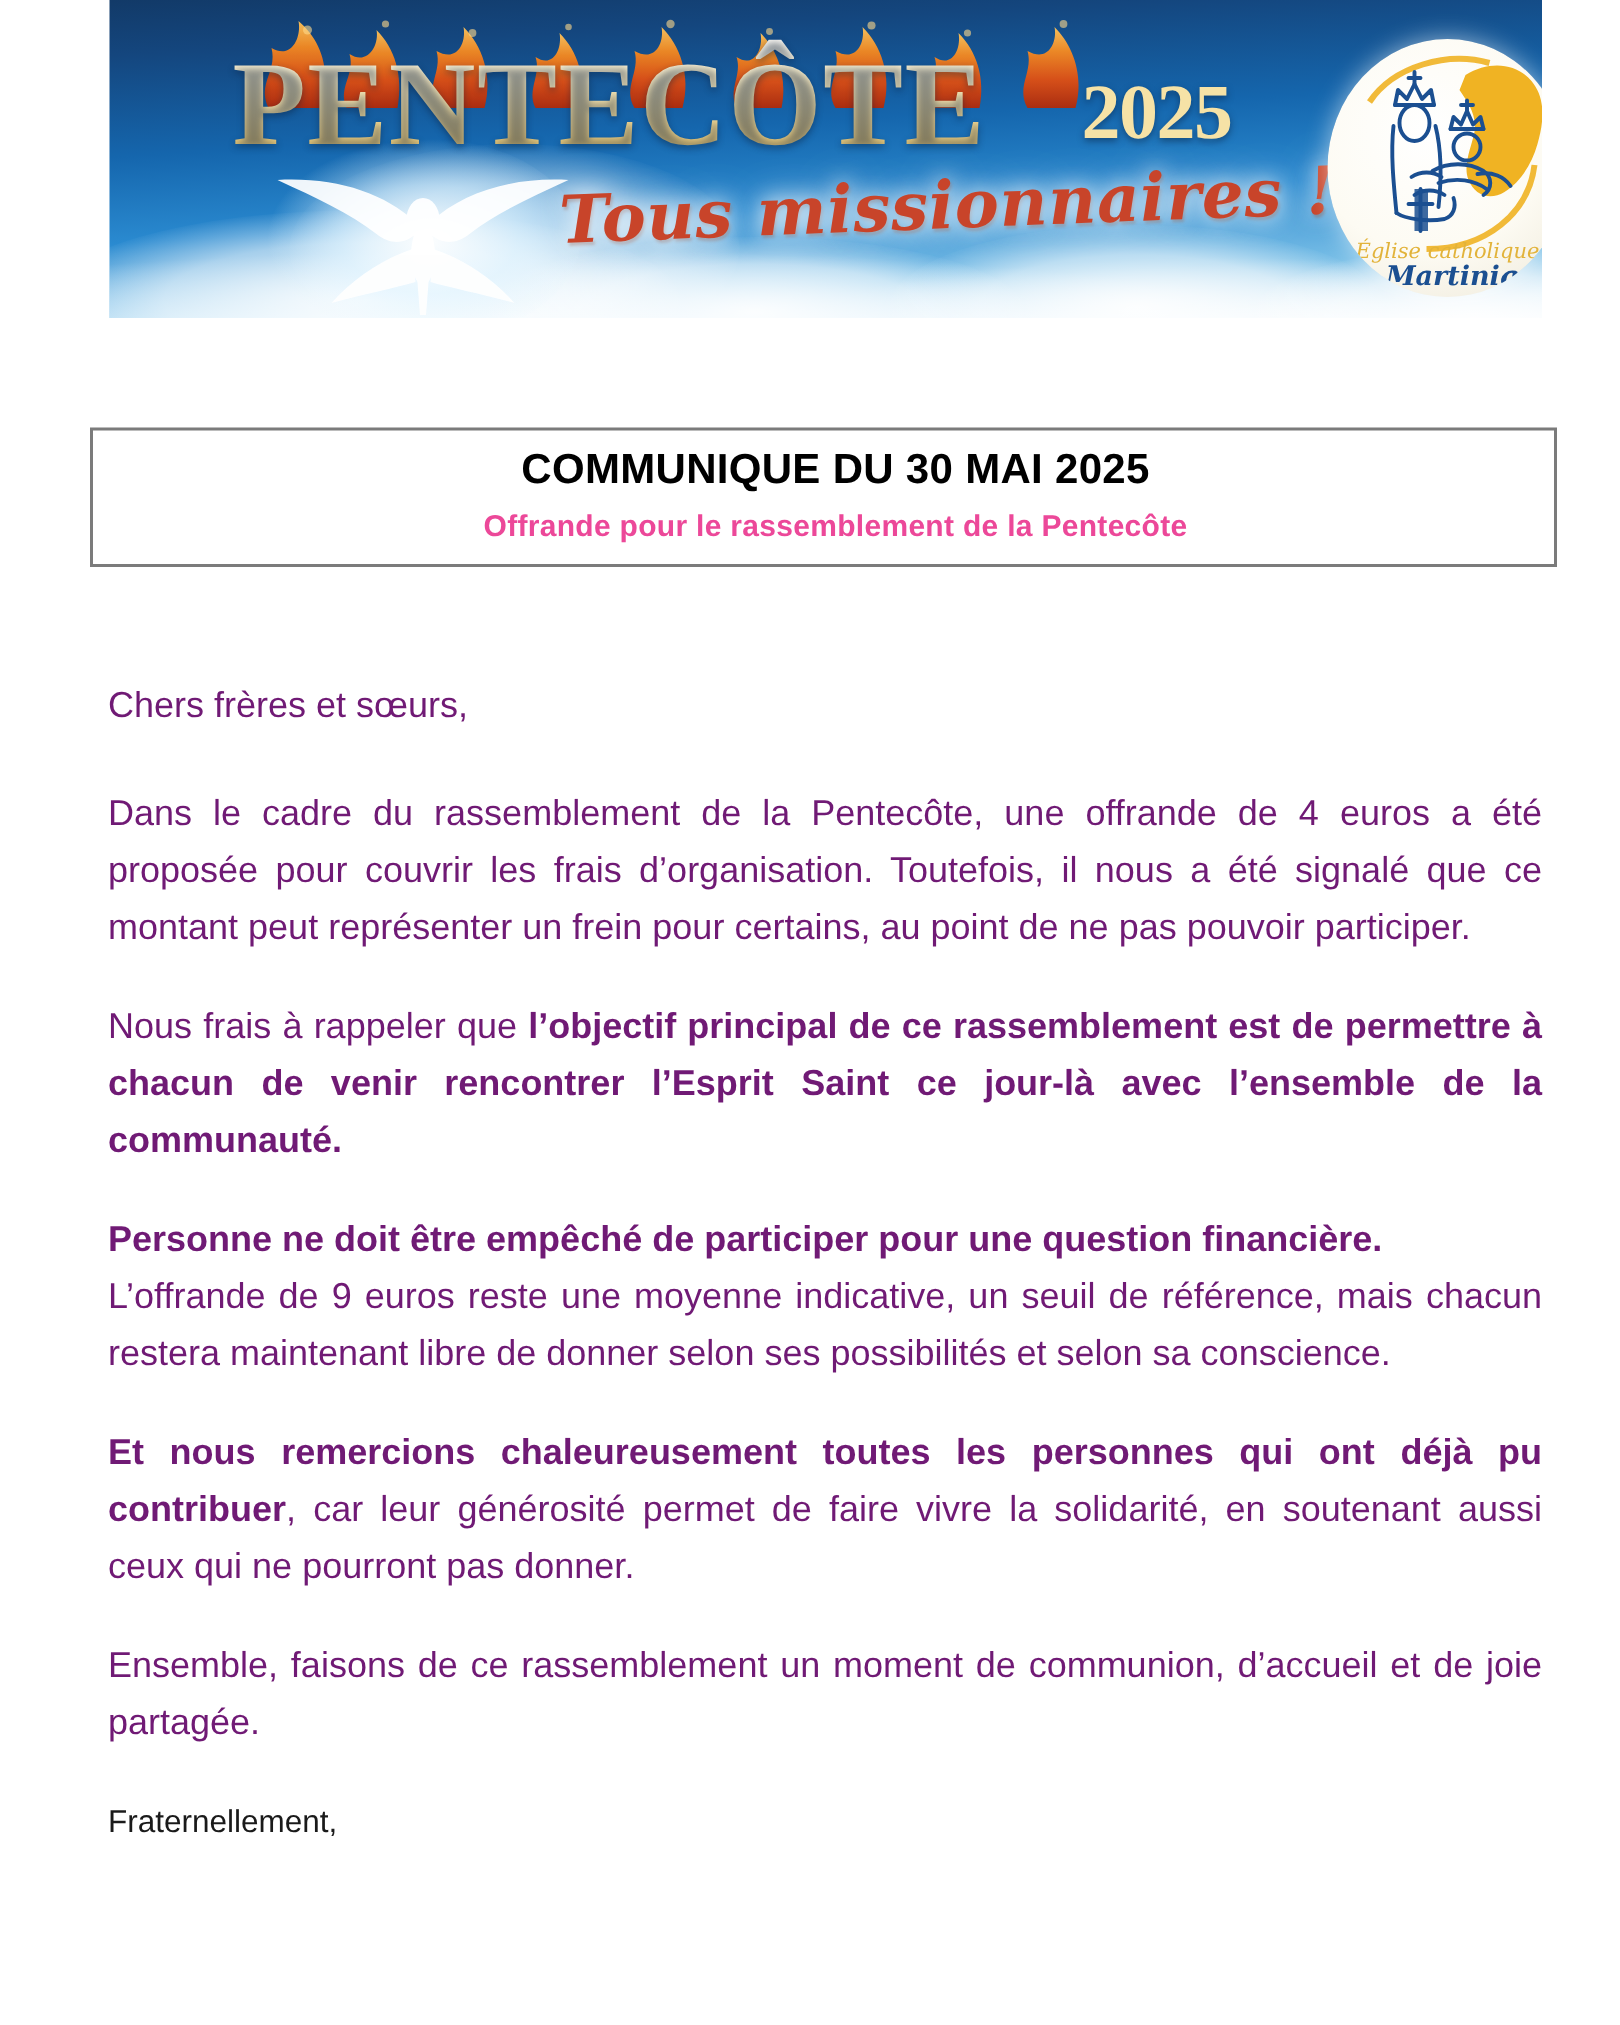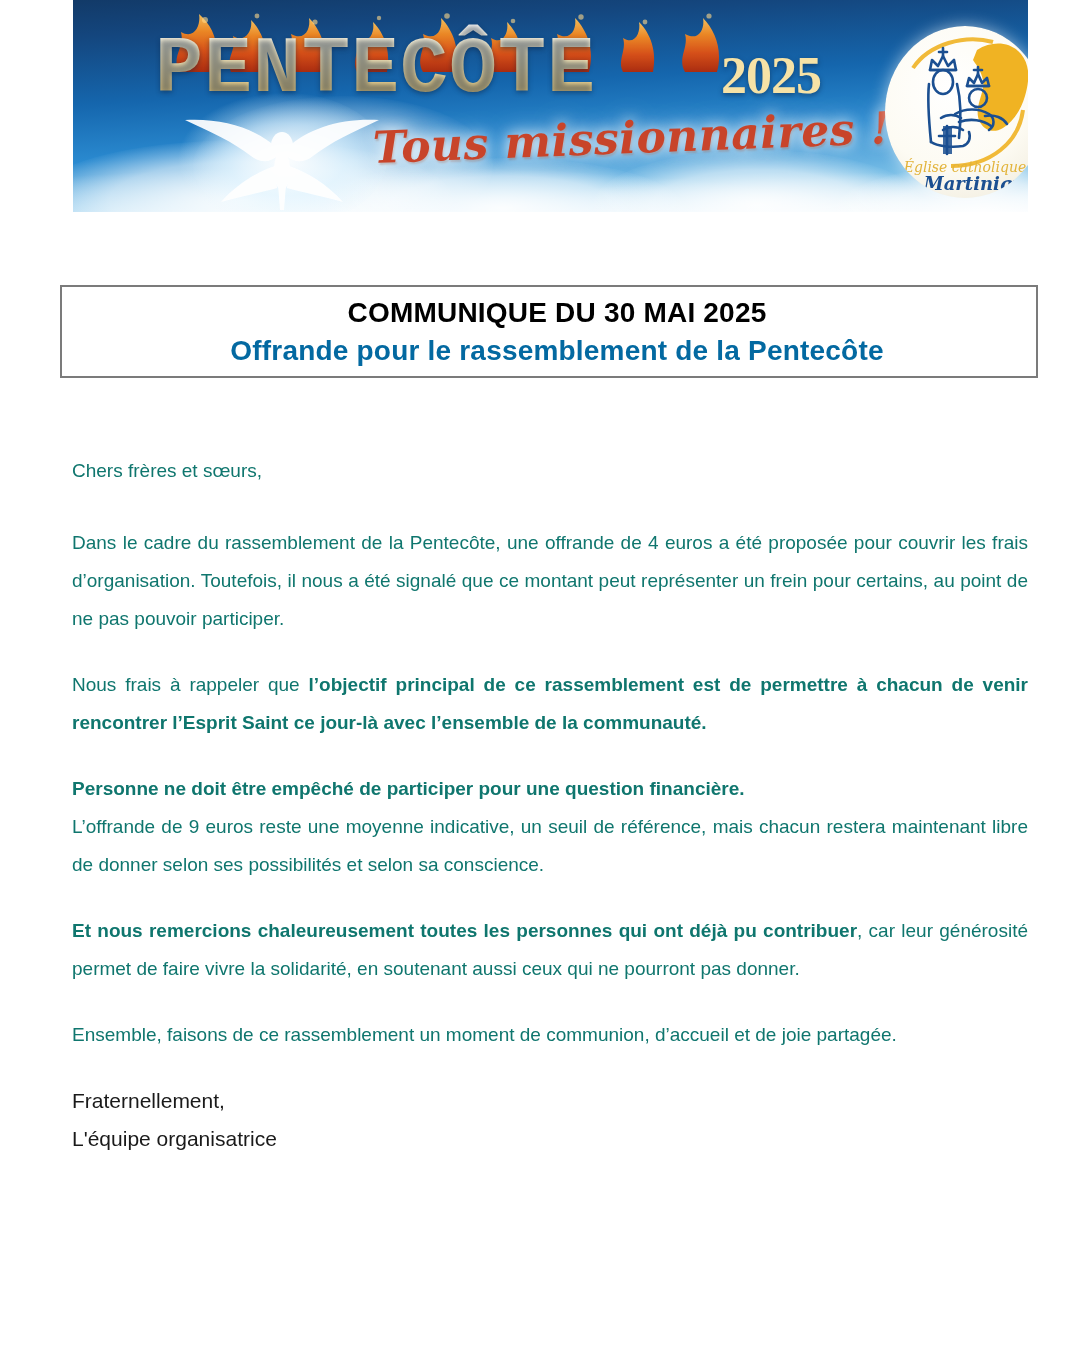--- a/index.html
+++ b/index.html
@@ -72,21 +72,21 @@
     left: 6px;
     top: -12px;
     width: 600px;
     height: 62px;
     pointer-events: none;
   }
   .pent-text {
     position: absolute;
     left: 0; top: 0;
     width: 100%;
-    font-family: Liberation Mono, monospace;
+    font-family: Liberation Serif, serif;
     font-weight: bold;
     font-size: 80px;
     line-height: 96px;
     letter-spacing: 1px;
     color: #f7e6b4;
     background: linear-gradient(180deg, #ffffff 0%, #fdf1cb 28%, #f3dc9e 55%, #e8c877 78%, #f6e8bd 100%);
     -webkit-background-clip: text;
     background-clip: text;
     -webkit-text-fill-color: transparent;
     text-shadow: 0 2px 5px rgba(10,30,60,0.45);
@@ -155,38 +155,38 @@
     padding-left: 16px;
   }
   .title-line1 {
     font-size: 28px;
     font-weight: bold;
     line-height: 38px;
     letter-spacing: 0.2px;
     color: #000;
   }
   .title-line2 {
-    font-size: 28px;
+    font-size: 20px;
     font-weight: bold;
     line-height: 38px;
     letter-spacing: 0.2px;
-    color: #0369a1;
+    color: #ec4899;
   }
 
   
   .body-text {
     position: absolute;
     left: 72px;
     top: 452px;
     width: 956px;
   }
   .para {
-    font-size: 19px;
+    font-size: 24px;
     line-height: 38px;
-    color: #0f766e;
+    color: #701a75;
     text-align: justify;
     text-justify: inter-word;
     margin: 0 0 28px 0;
   }
   .para.salutation { margin-bottom: 34px; }
   .para.no-justify { text-align: left; }
   .para b { font-weight: bold; }
   .para .lead-bold { font-weight: bold; }
   .closing {
     font-size: 21px;
@@ -318,14 +318,14 @@
   <p class="para">Dans le cadre du rassemblement de la Pentecôte, une offrande de 4 euros a été proposée pour couvrir les frais d’organisation. Toutefois, il nous a été signalé que ce montant peut représenter un frein pour certains, au point de ne pas pouvoir participer.</p>
 
   <p class="para"><span>Nous frais à rappeler que </span><b>l’objectif principal de ce rassemblement est de permettre à chacun de venir rencontrer l’Esprit Saint ce jour-là avec l’ensemble de la communauté.</b></p>
 
   <p class="para"><b class="lead-bold">Personne ne doit être empêché de participer pour une question financière.</b><br><span>L’offrande de 9 euros reste une moyenne indicative, un seuil de référence, mais chacun restera maintenant libre de donner selon ses possibilités et selon sa conscience.</span></p>
 
   <p class="para"><b>Et nous remercions chaleureusement toutes les personnes qui ont déjà pu contribuer</b><span>, car leur générosité permet de faire vivre la solidarité, en soutenant aussi ceux qui ne pourront pas donner.</span></p>
 
   <p class="para">Ensemble, faisons de ce rassemblement un moment de communion, d’accueil et de joie partagée.</p>
 
-  <p class="closing"><span>Fraternellement,</span><br><span>L'équipe organisatrice</span></p>
+  <p class="closing"><span>Fraternellement,</span><br></p>
 </div>
 
 </body></html>

